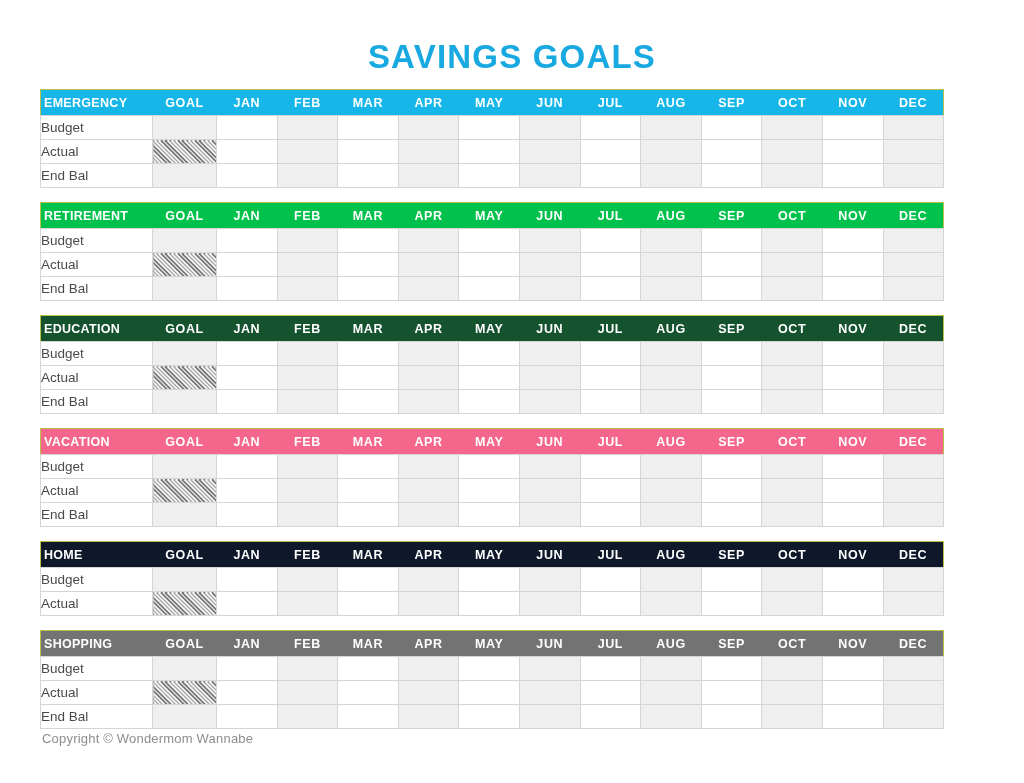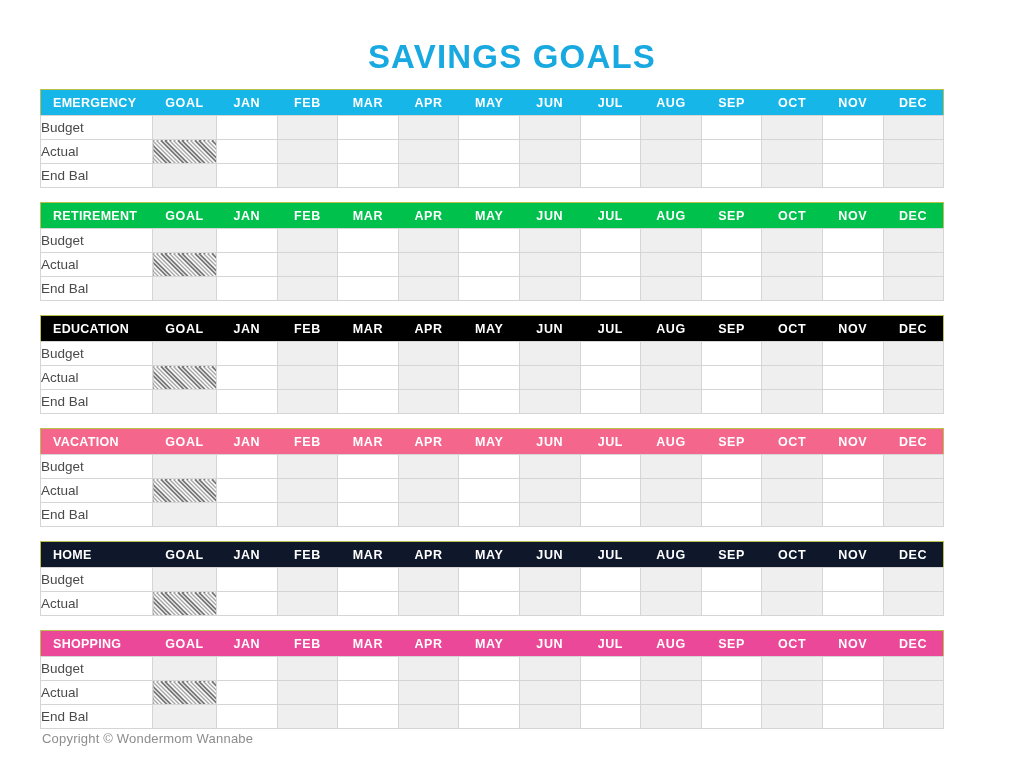--- a/index.html
+++ b/index.html
@@ -55,21 +55,21 @@
     font-size: 12.5px;
     font-weight: bold;
     letter-spacing: 0.6px;
     text-align: center;
     padding: 0;
     border: none;
     white-space: nowrap;
   }
   table.goal-table thead th.cat {
     text-align: left;
-    padding-left: 12px;
+    padding-left: 3px;
     letter-spacing: 0.3px;
   }
 
   table.goal-table tbody td {
     height: 24px;
     border: 1px solid #d5d5d5;
     padding: 0;
     font-size: 13.5px;
     color: #4a4a4a;
   }
@@ -299,21 +299,21 @@
           <col class="c-month">
           <col class="c-month">
           <col class="c-month">
           <col class="c-month">
           <col class="c-month">
           <col class="c-month">
           <col class="c-month">
           <col class="c-month">
         </colgroup>
         <thead>
-          <tr style="background: #000000;">
+          <tr style="background: #14532d;">
             <th class="cat">EDUCATION</th>
             <th>GOAL</th>
             <th>JAN</th>
             <th>FEB</th>
             <th>MAR</th>
             <th>APR</th>
             <th>MAY</th>
             <th>JUN</th>
             <th>JUL</th>
             <th>AUG</th>
@@ -541,21 +541,21 @@
           <col class="c-month">
           <col class="c-month">
           <col class="c-month">
           <col class="c-month">
           <col class="c-month">
           <col class="c-month">
           <col class="c-month">
           <col class="c-month">
         </colgroup>
         <thead>
-          <tr style="background: #ec4899;">
+          <tr style="background: #737373;">
             <th class="cat">SHOPPING</th>
             <th>GOAL</th>
             <th>JAN</th>
             <th>FEB</th>
             <th>MAR</th>
             <th>APR</th>
             <th>MAY</th>
             <th>JUN</th>
             <th>JUL</th>
             <th>AUG</th>

